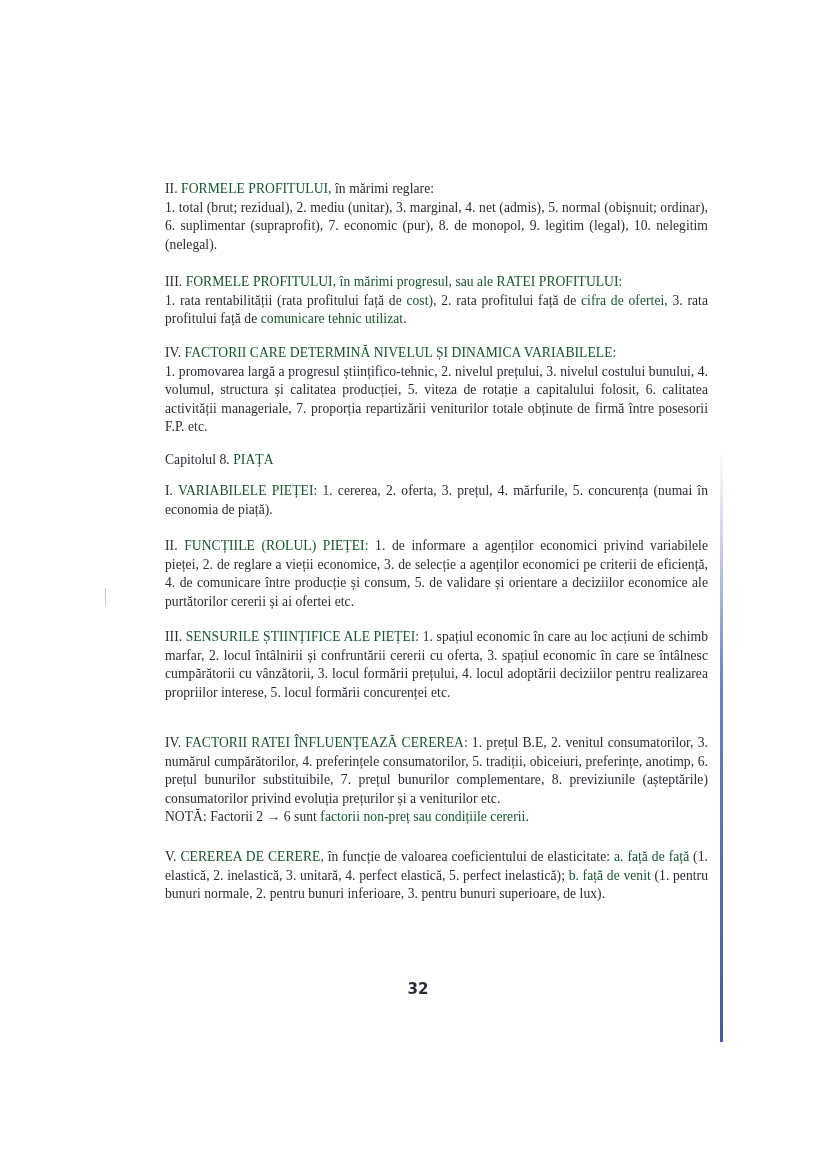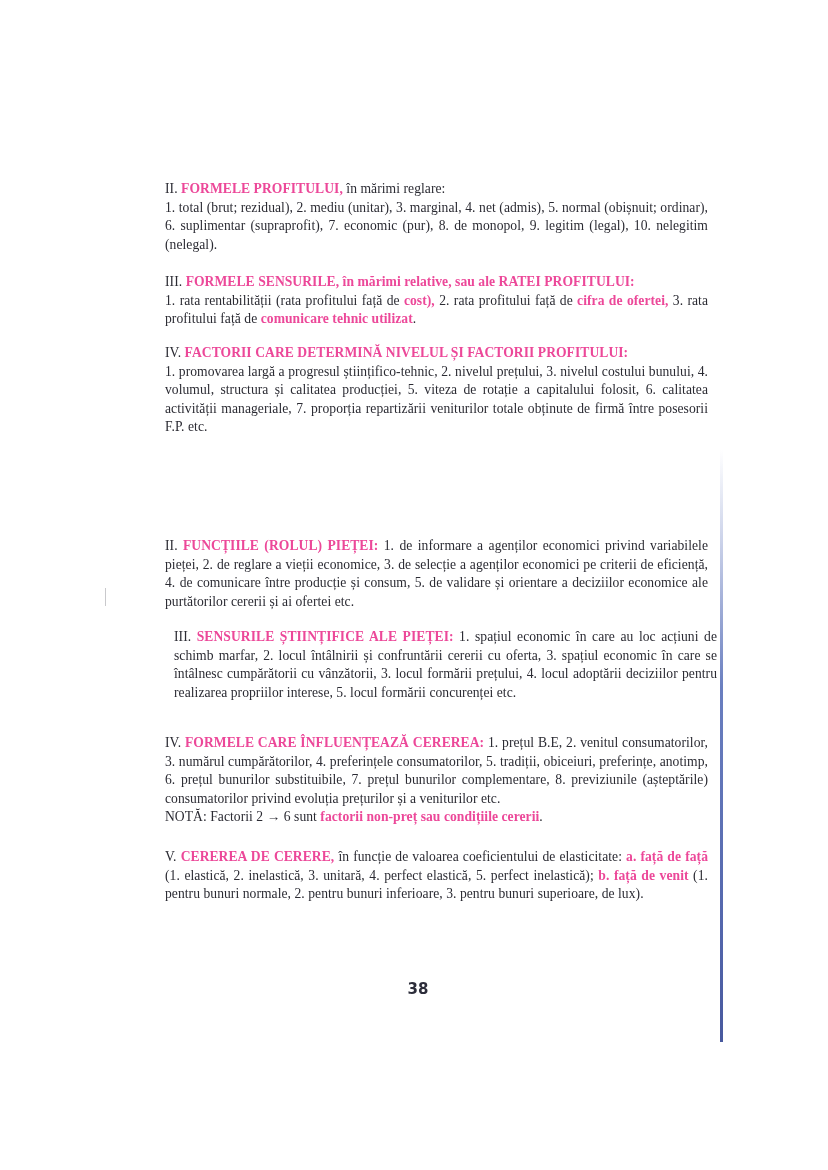--- a/index.html
+++ b/index.html
@@ -24,21 +24,21 @@
     .block {
       position: absolute;
       left: 165px;
       width: 543px;
       font-size: 13.6px;
       line-height: 18.6px;
       text-align: justify;
       color: #2b2b33;
       letter-spacing: 0.05px;
     }
-    .block b { font-weight: bold; color: #ec4899; }
+    .block b { font-weight: normal; color: #14532d; }
     .blue-rule {
       position: absolute;
       left: 720px;
       top: 450px;
       width: 3px;
       height: 592px;
       background: linear-gradient(to bottom, rgba(120,140,200,0) 0%, rgba(110,130,195,0.35) 15%, #6a7fc0 40%, #5467ad 80%, #48599e 100%);
     }
     .left-mark {
       position: absolute;
@@ -68,50 +68,57 @@
 <div class="page">
 
   <div class="block" style="top:180px;">
     <span>II.</span>
     <b>FORMELE PROFITULUI,</b><span> în mărimi reglare:</span><br>
     <span>1. total (brut; rezidual), 2. mediu (unitar), 3. marginal, 4. net (admis), 5. normal (obișnuit; ordinar), 6. suplimentar (supraprofit), 7. economic (pur), 8. de monopol, 9. legitim (legal), 10. nelegitim (nelegal).</span>
   </div>
 
   <div class="block" style="top:273px;">
     <span>III.</span>
-    <b>FORMELE SENSURILE, în mărimi relative, sau ale RATEI PROFITULUI:</b><br>
+    <b>FORMELE PROFITULUI, în mărimi progresul, sau ale RATEI PROFITULUI:</b><br>
     <span>1. rata rentabilității (rata profitului față de </span><b>cost),</b><span> 2. rata profitului față de </span><b>cifra de ofertei,</b><span> 3. rata profitului față de </span><b>comunicare tehnic utilizat</b><span>.</span>
   </div>
 
   <div class="block" style="top:344px;">
     <span>IV.</span>
-    <b>FACTORII CARE DETERMINĂ NIVELUL ȘI FACTORII PROFITULUI:</b><br>
+    <b>FACTORII CARE DETERMINĂ NIVELUL ȘI DINAMICA VARIABILELE:</b><br>
     <span>1. promovarea largă a progresul științifico-tehnic, 2. nivelul prețului, 3. nivelul costului bunului, 4. volumul, structura și calitatea producției, 5. viteza de rotație a capitalului folosit, 6. calitatea activității manageriale, 7. proporția repartizării veniturilor totale obținute de firmă între posesorii F.P. etc.</span>
   </div>
 
+  <div class="block" style="top:451px;">
+    <span>Capitolul 8. </span><b>PIAȚA</b>
+  </div>
 
+  <div class="block" style="top:482px;">
+    <span>I.</span>
+    <b>VARIABILELE PIEȚEI:</b><span> 1. cererea, 2. oferta, 3. prețul, 4. mărfurile, 5. concurența (numai în economia de piață).</span>
+  </div>
 
   <div class="block" style="top:537px;">
     <span>II.</span>
     <b>FUNCȚIILE (ROLUL) PIEȚEI:</b><span> 1. de informare a agenților economici privind variabilele pieței, 2. de reglare a vieții economice, 3. de selecție a agenților economici pe criterii de eficiență, 4. de comunicare între producție și consum, 5. de validare și orientare a deciziilor economice ale purtătorilor cererii și ai ofertei etc.</span>
   </div>
 
-  <div class="block" style="top:628px;margin-left:9px;">
+  <div class="block" style="top:628px;">
     <span>III.</span>
     <b>SENSURILE ȘTIINȚIFICE ALE PIEȚEI:</b><span> 1. spațiul economic în care au loc acțiuni de schimb marfar, 2. locul întâlnirii și confruntării cererii cu oferta, 3. spațiul economic în care se întâlnesc cumpărătorii cu vânzătorii, 3. locul formării prețului, 4. locul adoptării deciziilor pentru realizarea propriilor interese, 5. locul formării concurenței etc.</span>
   </div>
 
   <div class="block" style="top:734px;">
     <span>IV.</span>
-    <b>FORMELE CARE ÎNFLUENȚEAZĂ CEREREA:</b><span> 1. prețul B.E, 2. venitul consumatorilor, 3. numărul cumpărătorilor, 4. preferințele consumatorilor, 5. tradiții, obiceiuri, preferințe, anotimp, 6. prețul bunurilor substituibile, 7. prețul bunurilor complementare, 8. previziunile (așteptările) consumatorilor privind evoluția prețurilor și a veniturilor etc.</span><br>
+    <b>FACTORII RATEI ÎNFLUENȚEAZĂ CEREREA:</b><span> 1. prețul B.E, 2. venitul consumatorilor, 3. numărul cumpărătorilor, 4. preferințele consumatorilor, 5. tradiții, obiceiuri, preferințe, anotimp, 6. prețul bunurilor substituibile, 7. prețul bunurilor complementare, 8. previziunile (așteptările) consumatorilor privind evoluția prețurilor și a veniturilor etc.</span><br>
     <span>NOTĂ: Factorii 2 → 6 sunt </span><b>factorii non-preț sau condițiile cererii</b><span>.</span>
   </div>
 
   <div class="block" style="top:848px;">
     <span>V.</span>
     <b>CEREREA DE CERERE,</b><span> în funcție de valoarea coeficientului de elasticitate: </span><b>a. față de față</b><span> (1. elastică, 2. inelastică, 3. unitară, 4. perfect elastică, 5. perfect inelastică); </span><b>b. față de venit</b><span> (1. pentru bunuri normale, 2. pentru bunuri inferioare, 3. pentru bunuri superioare, de lux).</span>
   </div>
 
-  <div class="page-number">38</div>
+  <div class="page-number">32</div>
 
   <div class="blue-rule"></div>
   <div class="left-mark"></div>
 </div>
 
 </body></html>

